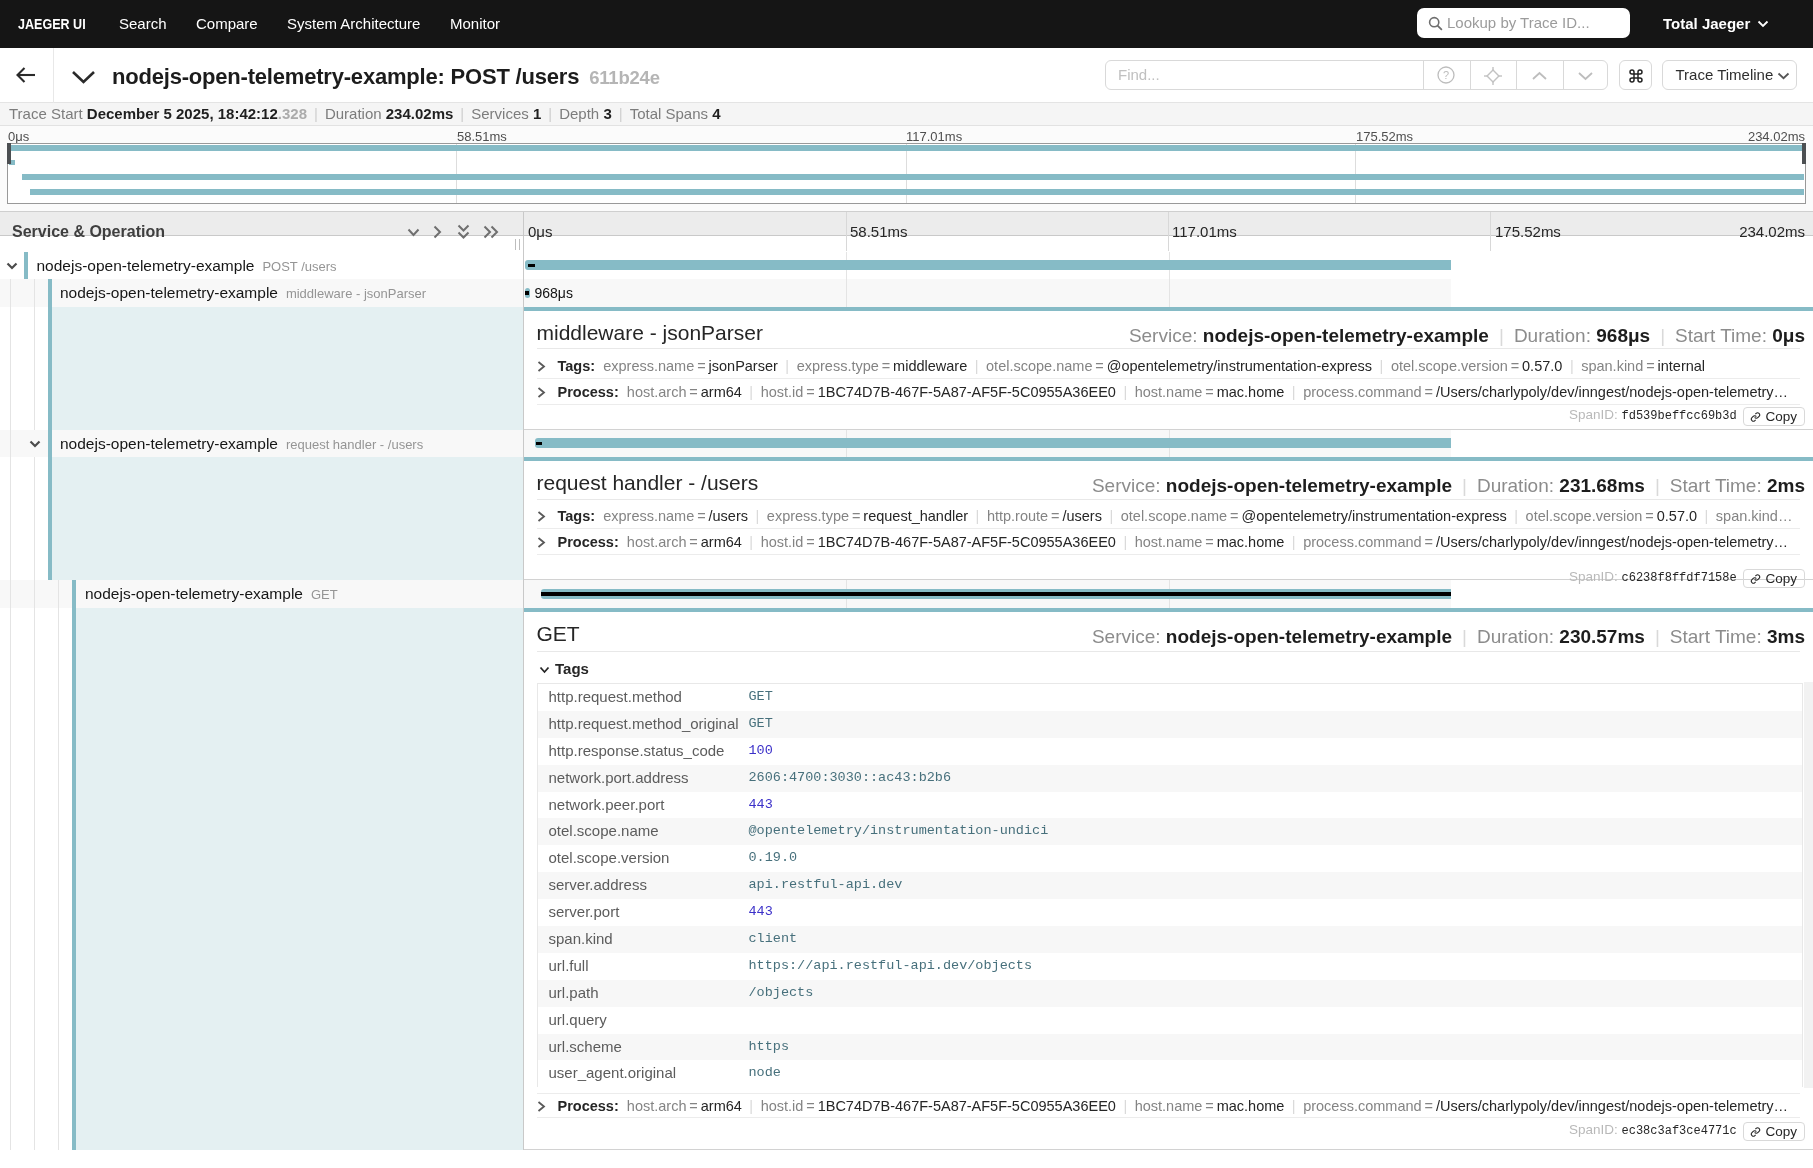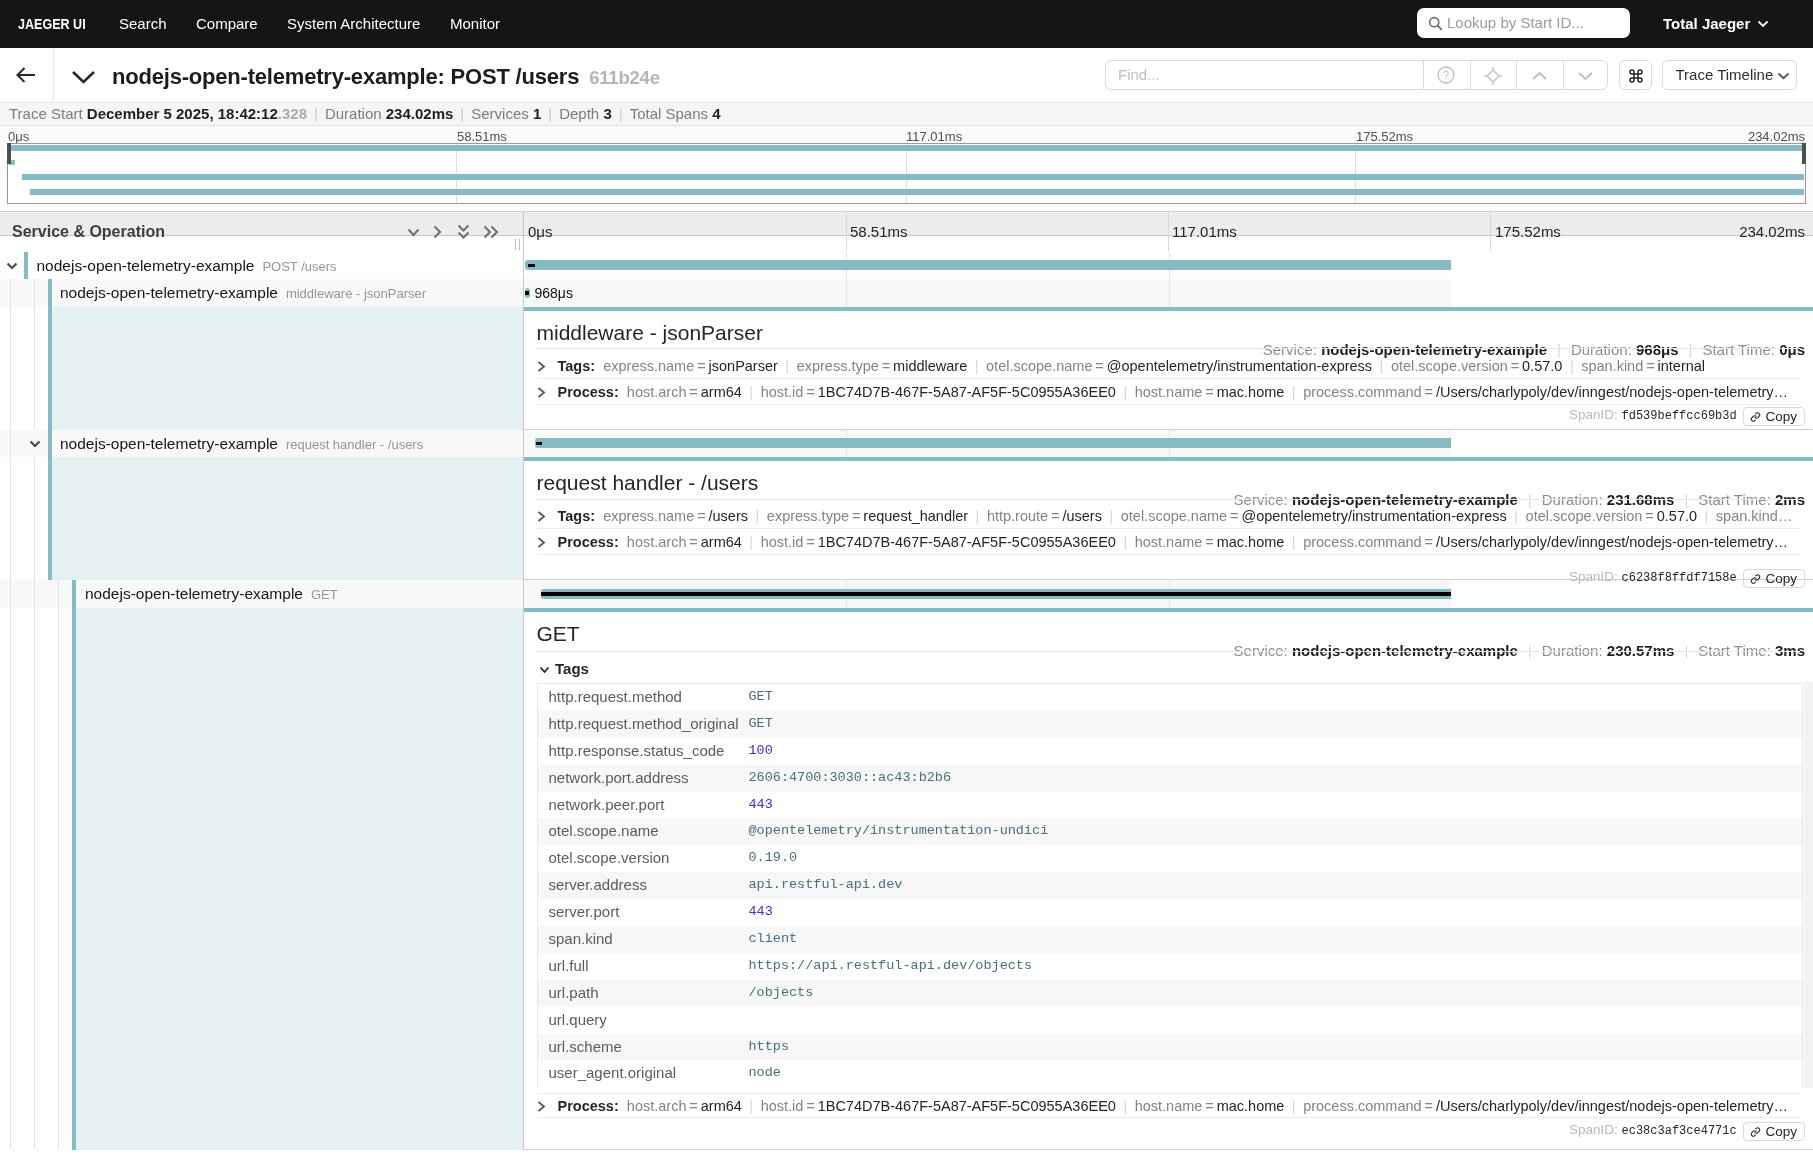--- a/index.html
+++ b/index.html
@@ -46,21 +46,21 @@
 .op  { font-size:13px; color:#959595; font-weight:400; }
 .tealv { position:absolute; width:4.5px; background:#86bbc6; top:0; bottom:0; }
 .guide { position:absolute; width:1px; background:#e4e4e4; top:0; bottom:0; }
 .chev { stroke:#4c4c4c; stroke-width:2.2; fill:none; }
 .bar { position:absolute; height:10px; background:#86bbc6; border-radius:3px; }
 .cp { position:absolute; height:3.5px; background:#000; }
 
 .daccent { position:absolute; left:523px; background:#86bbc6; height:4px; }
 .dpanel { position:absolute; left:523px; width:1290px; background:#fff; border-bottom:1px solid #d2d2d2; }
 .dhead { position:absolute; left:13.5px; font-size:21px; font-weight:500; color:#262626; white-space:nowrap; }
-.dinfo { position:absolute; right:8px; font-size:15px; color:#8c8c8c; white-space:nowrap;margin-top:16px; }
+.dinfo { position:absolute; right:8px; font-size:19px; color:#8c8c8c; white-space:nowrap; }
 .dinfo b { color:#1d1d1d; font-weight:700; }
 .dinfo .sep { color:#d9d9d9; padding:0 10px; }
 .ddiv { position:absolute; left:13.5px; right:13px; height:1px; background:#e8e8e8; }
 .krow { position:absolute; left:13.5px; right:13px; height:25px; border-bottom:1px solid #ececec; font-size:14.5px; line-height:25px; white-space:nowrap; overflow:hidden; }
 .krow .h { font-weight:700; color:#262626; }
 .krow .k { color:#848484; }
 .krow .v { color:#262626; }
 .krow .s { color:#d9d9d9; padding:0 7.5px; }
 .karr { display:inline-block; width:9px; height:13px; margin-right:12px; vertical-align:-2px; background:none; position:relative; }
 .karr svg{position:absolute;left:0;top:0;}
@@ -84,21 +84,21 @@
   <span class="brand">JAEGER UI</span>
   <span class="navitem" style="left:119px;">Search</span>
   <span class="navitem" style="left:196px;">Compare</span>
   <span class="navitem" style="left:287px;">System Architecture</span>
   <span class="navitem" style="left:450px;">Monitor</span>
   <div id="lookup">
     <svg class="abs" style="left:11px;top:8px;" width="15" height="15" viewBox="0 0 15 15">
           <circle cx="6.2" cy="6.2" r="4.6" fill="none" stroke="#6e6e6e" stroke-width="1.6"></circle>
           <line x1="9.8" y1="9.8" x2="13.4" y2="13.4" stroke="#6e6e6e" stroke-width="1.8" stroke-linecap="round"></line>
         </svg>
-    <span class="ph">Lookup by Start ID...</span>
+    <span class="ph">Lookup by Trace ID...</span>
   </div>
   <span id="aboutj">Total Jaeger</span>
   <svg class="abs" style="left:1757px;top:20px;" width="12" height="8" viewBox="0 0 12 8">
         <polyline points="1.5,1.5 6,6 10.5,1.5" fill="none" stroke="#fff" stroke-width="1.8"></polyline>
       </svg>
 </div>
 
 <div id="hdr2">
   <svg class="abs" style="left:15px;top:17px;" width="22" height="20" viewBox="0 0 22 20">
         <line x1="2.5" y1="10" x2="20" y2="10" stroke="#2a2a2a" stroke-width="2.1"></line>

